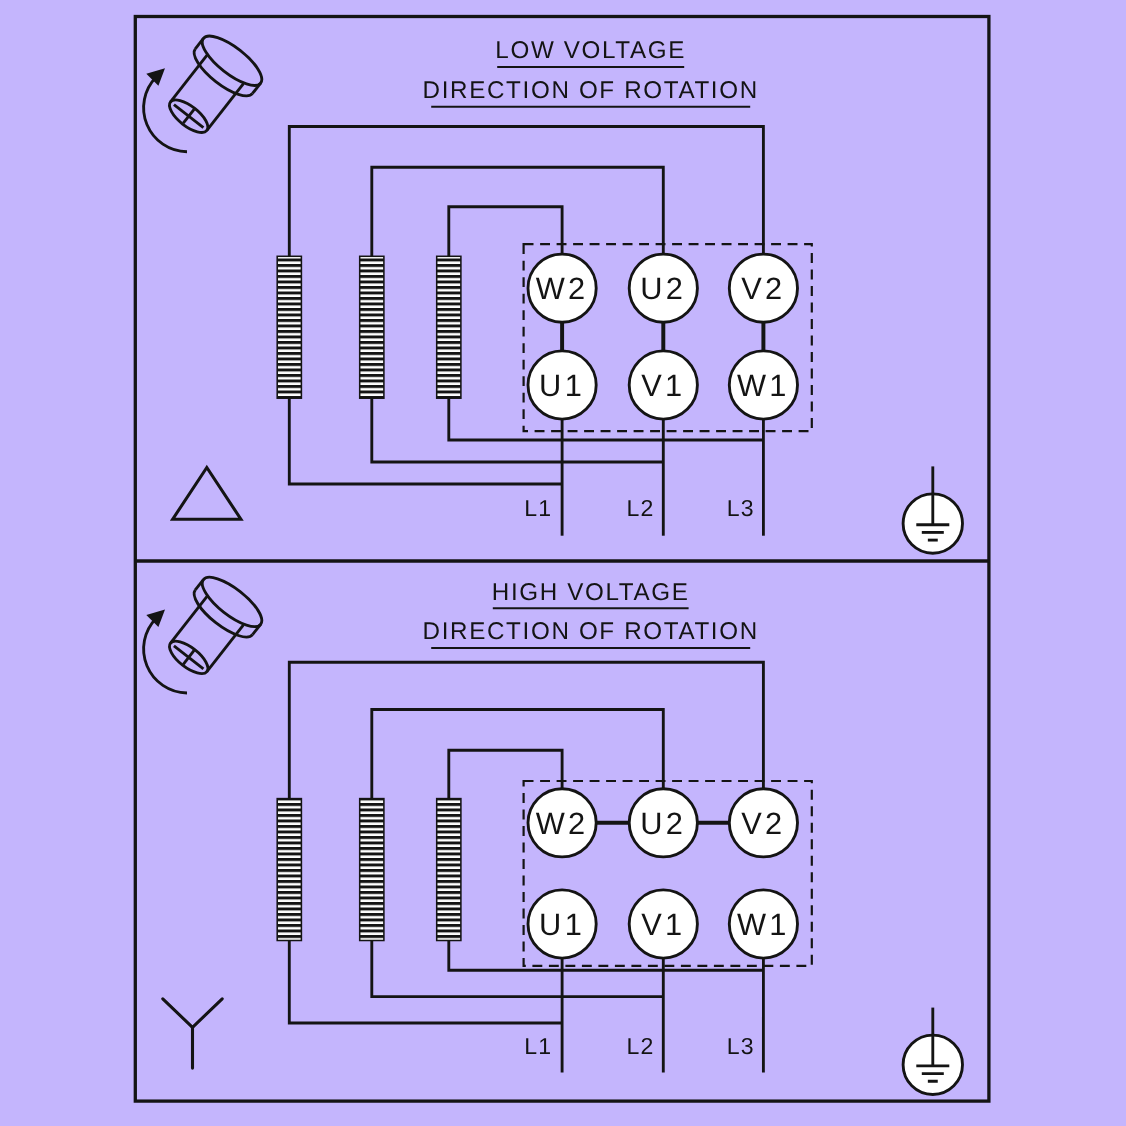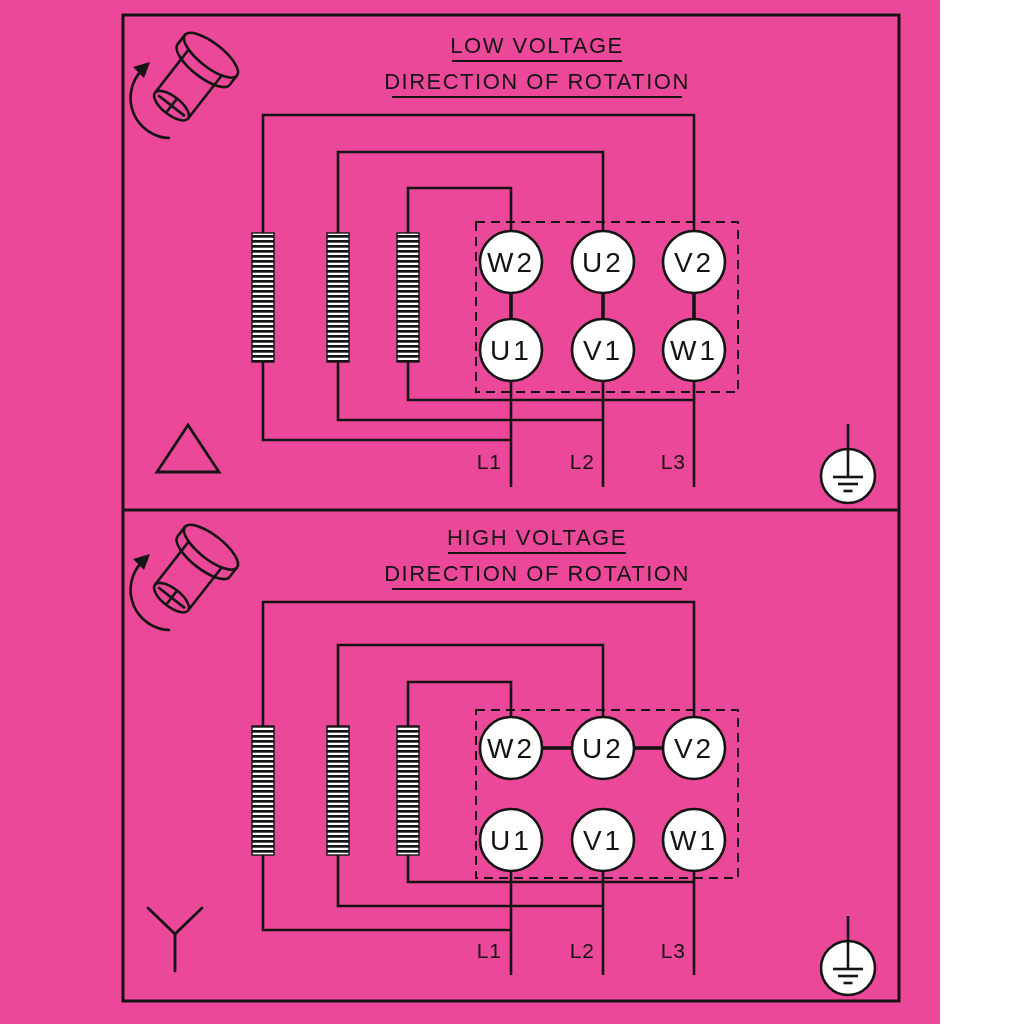--- a/index.html
+++ b/index.html
@@ -1,16 +1,16 @@
 <!DOCTYPE html>
 <html><head>
 <meta charset="utf-8">
 <style>
   html,body{margin:0;padding:0;background:#ffffff;}
-  #stage{width:940px;height:1024px;background:#ec4899;position:relative;overflow:hidden;}
+  #stage{width:1024px;height:1024px;background:#c4b5fd;position:relative;overflow:hidden;}
   svg{display:block;}
   .wire{stroke:#141414;stroke-width:2.6;fill:none;}
   .bridge{stroke:#141414;stroke-width:3.6;fill:none;}
   .border{stroke:#141414;stroke-width:3;fill:none;}
   .dash{stroke:#141414;stroke-width:2;fill:none;stroke-dasharray:9 6;}
   .term{fill:#ffffff;stroke:#141414;stroke-width:2.6;}
   .sym{stroke:#141414;stroke-width:2.8;fill:none;}
   .coil{stroke:#141414;stroke-width:1.4;}
   text{font-family:"Liberation Sans","DejaVu Sans",sans-serif;fill:#141414;}
   .title{font-size:22px;letter-spacing:1.5px;text-anchor:middle;}

